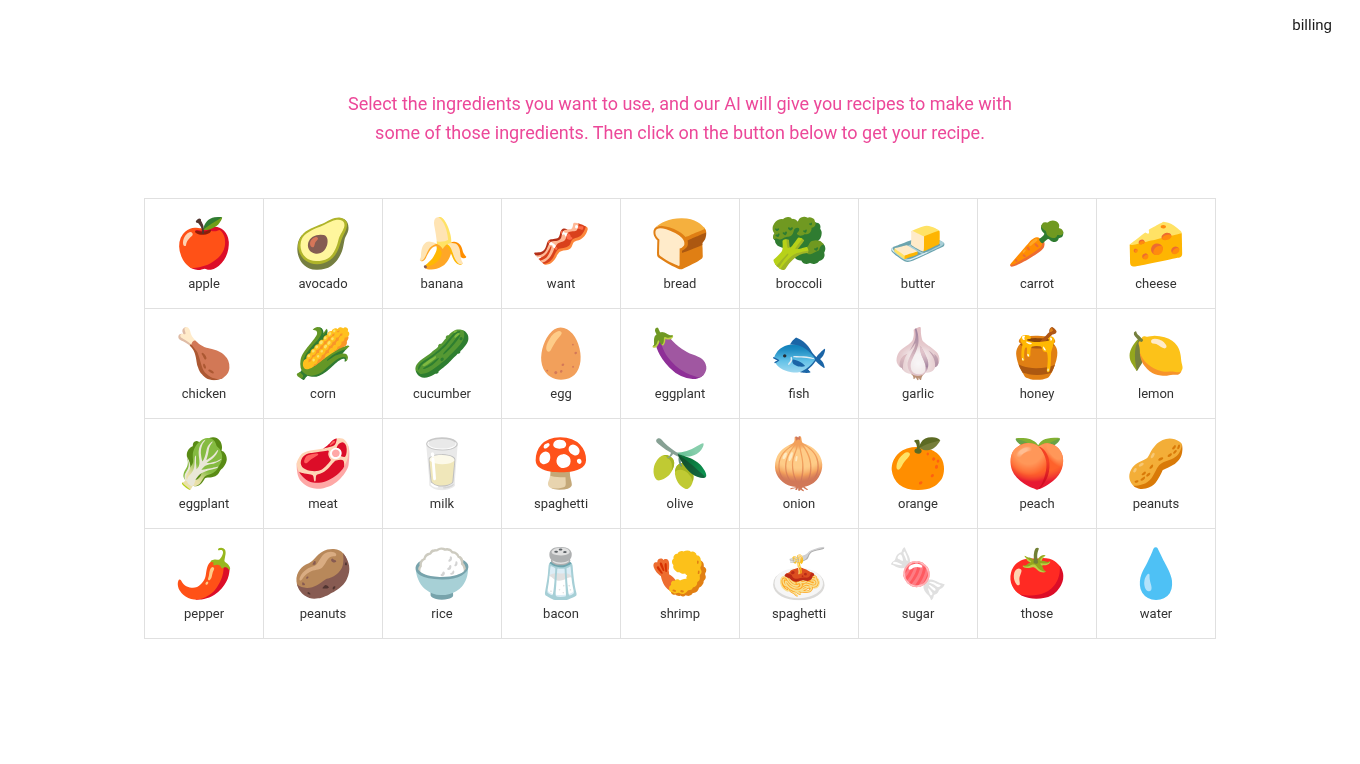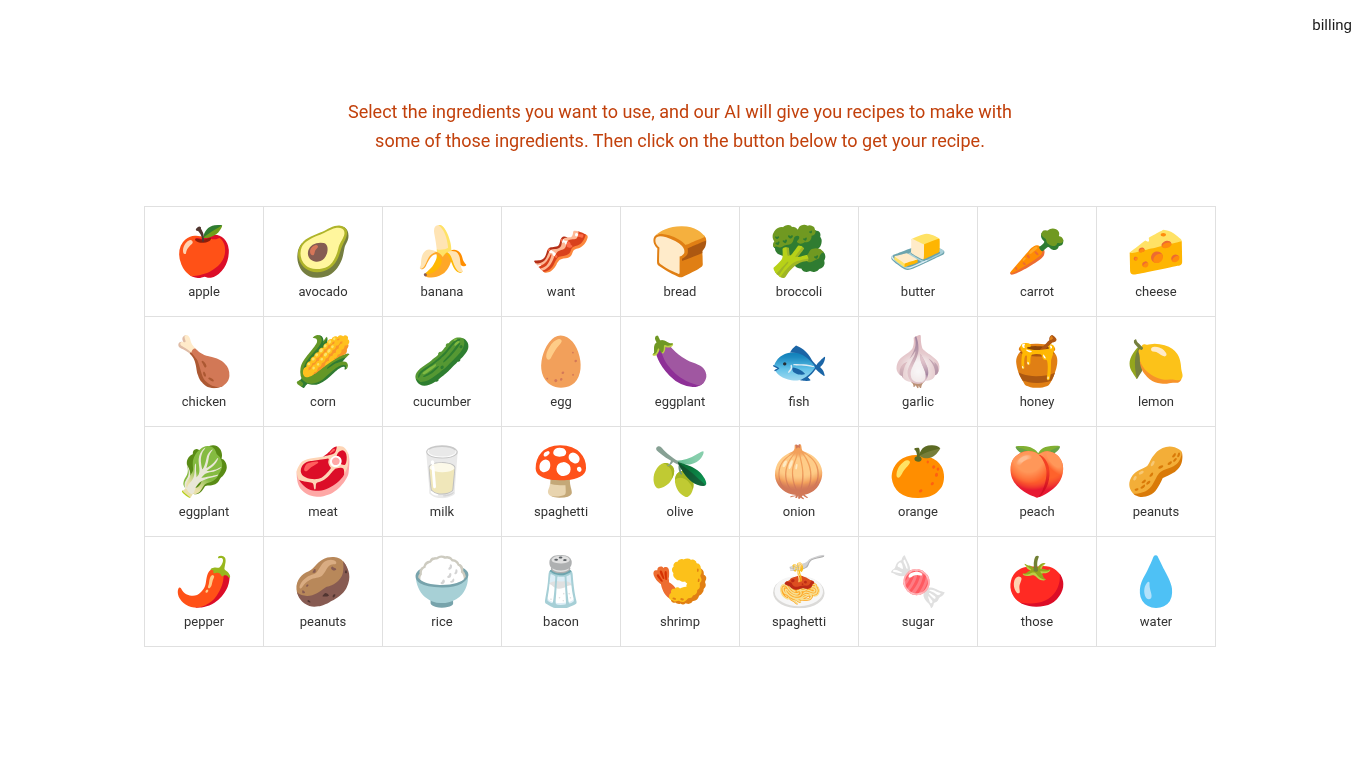--- a/index.html
+++ b/index.html
@@ -10,21 +10,21 @@
 
     body {
       font-family: -apple-system, BlinkMacSystemFont, 'Segoe UI', Roboto, sans-serif;
       background: #ffffff;
       color: #1a1a1a;
     }
 
     .top-nav {
       display: flex;
       justify-content: flex-end;
-      padding: 16px 8px;
+      padding: 16px 28px;
     }
 
     .billing-link {
       font-size: 15px;
       color: #1a1a1a;
       text-decoration: none;
       cursor: pointer;
     }
 
     .hero {
@@ -35,24 +35,24 @@
     .app-title {
       font-size: 80px;
       font-weight: 700;
       letter-spacing: -2px;
       color: #1a1a1a;
       margin-bottom: 30px;
     }
 
     .subtitle {
       font-size: 18px;
-      color: #c2410c;
+      color: #ec4899;
       line-height: 1.6;
       max-width: 700px;
-      margin: 8px auto 30px;
+      margin: 0 auto 30px;
     }
 
     .ingredients-grid {
       display: grid;
       grid-template-columns: repeat(9, 1fr);
       gap: 0;
       border-left: 1px solid #e0e0e0;
       border-top: 1px solid #e0e0e0;
       margin: 0 144px;
     }

